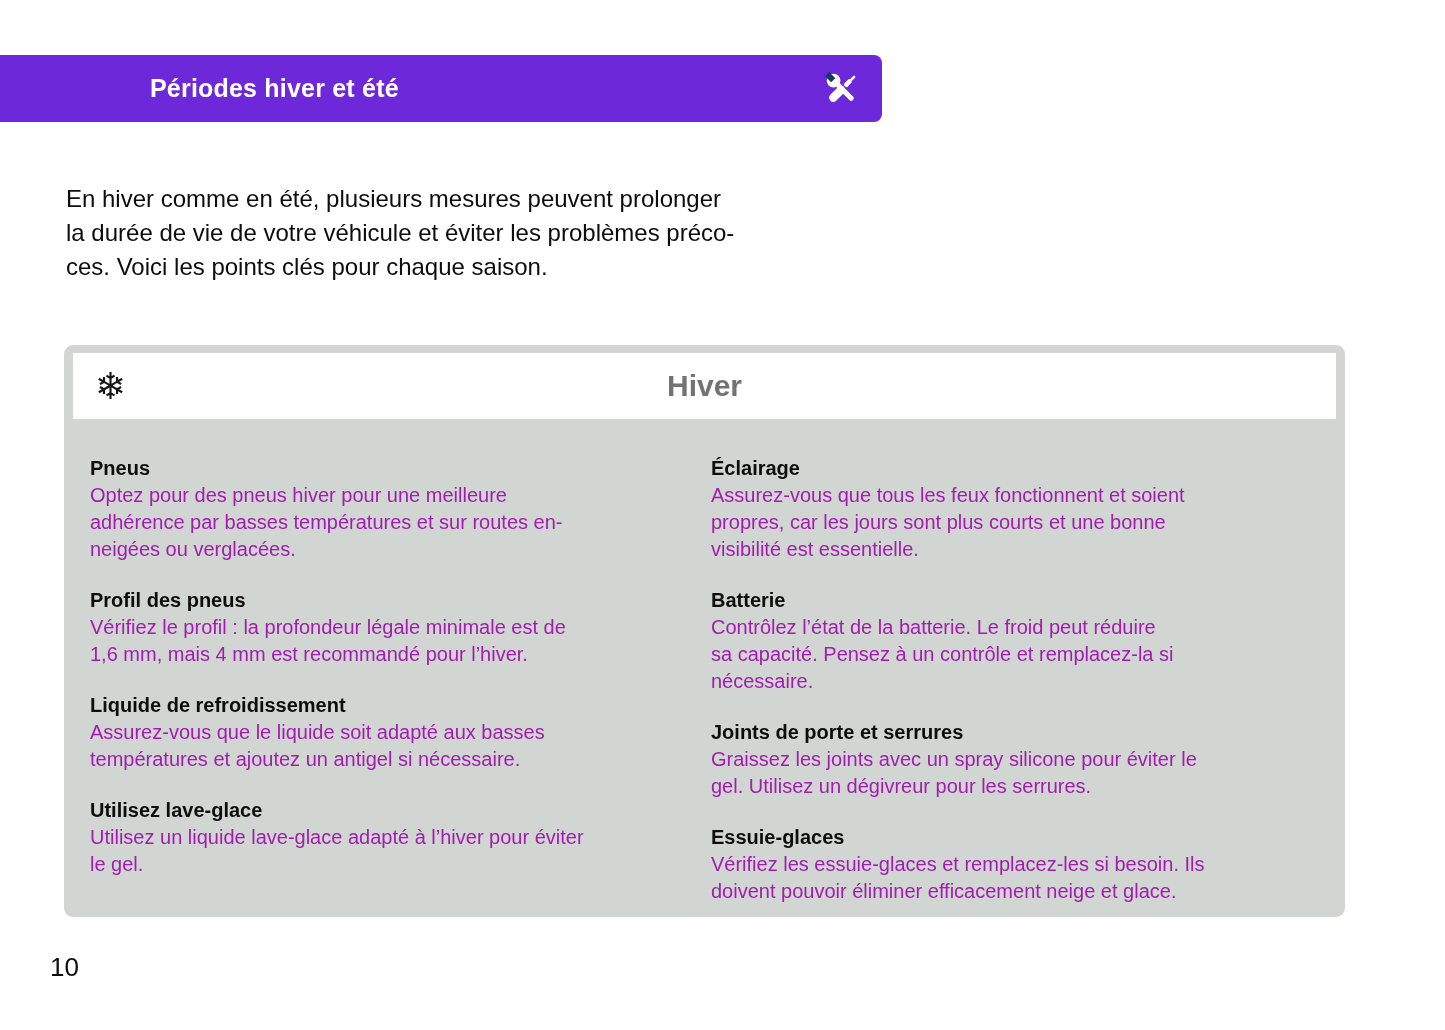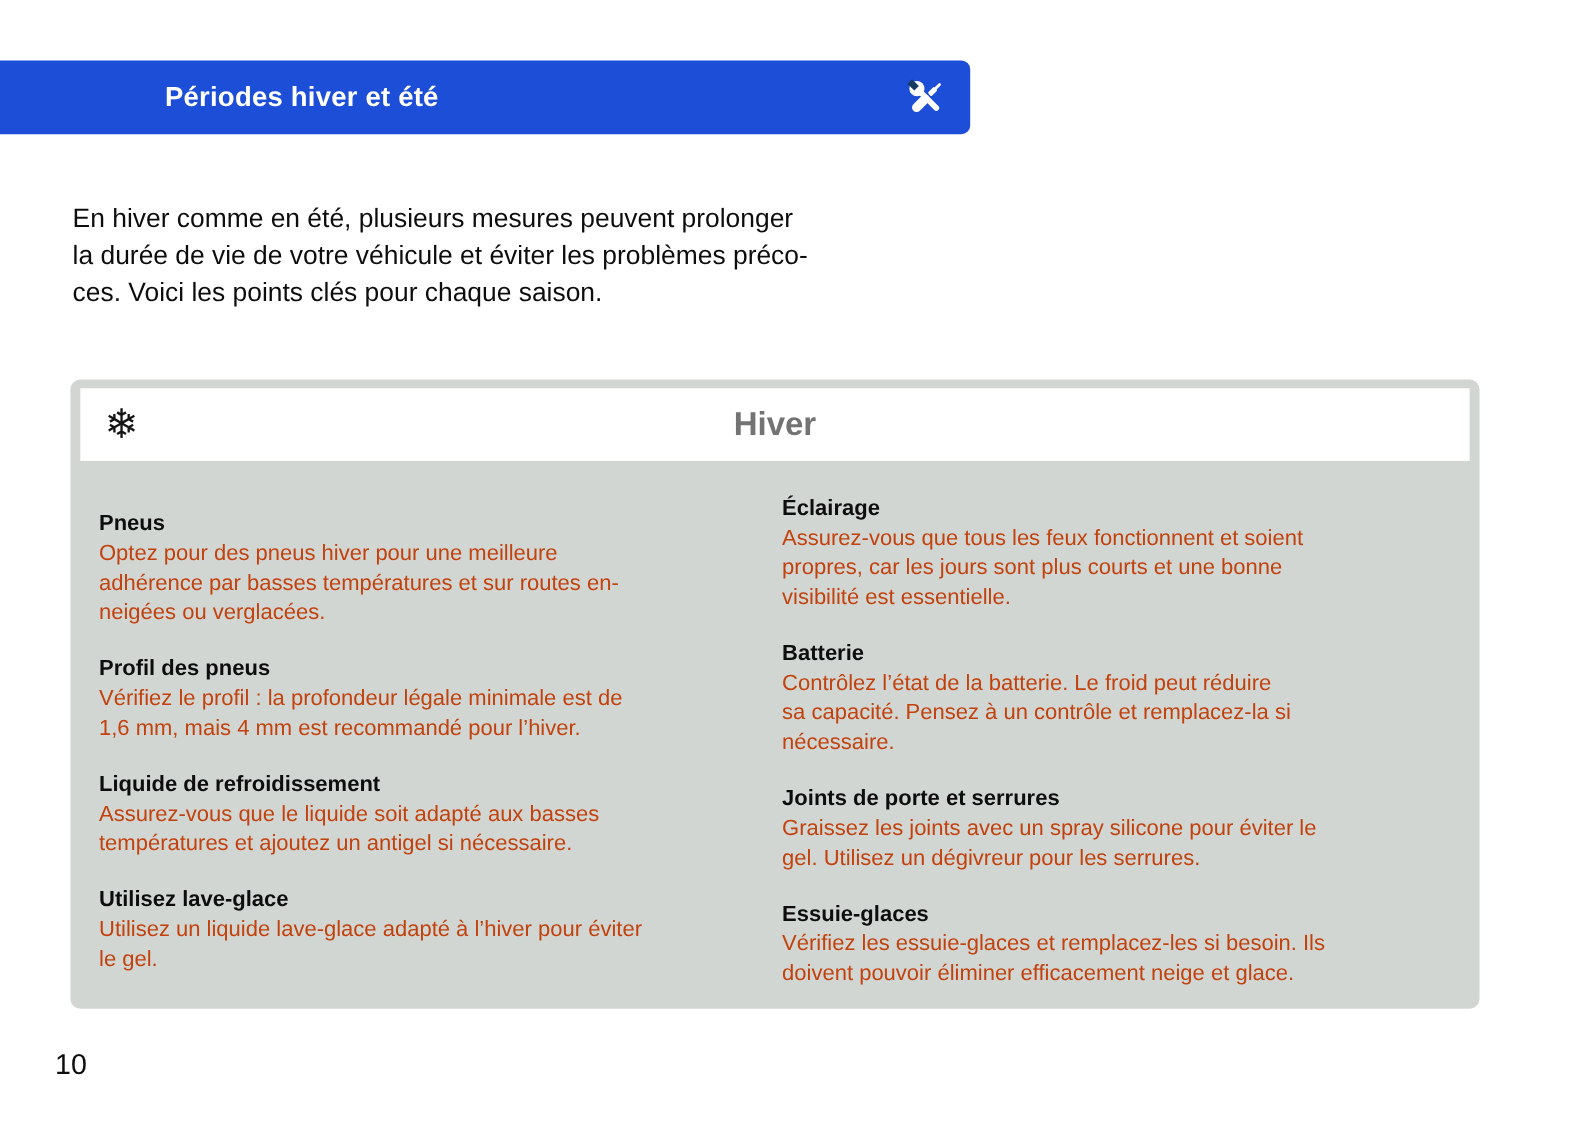--- a/index.html
+++ b/index.html
@@ -10,21 +10,21 @@
     font-family:"Liberation Sans", sans-serif;
     color:#111111;
     overflow:hidden;
   }
 
   
   .header-bar {
     position:absolute;
     left:0; top:55px;
     width:882px; height:67px;
-    background:#1d4ed8;
+    background:#6d28d9;
     border-radius:0 8px 8px 0;
     display:flex;
     align-items:center;
   }
   .header-title {
     margin-left:150px;
     color:#ffffff;
     font-size:25px;
     font-weight:bold;
     letter-spacing:0.2px;
@@ -76,34 +76,33 @@
     font-size:30px;
     font-weight:bold;
     color:#737373;
   }
   .card-content {
     position:absolute;
     left:0; right:0; top:74px; bottom:0;
     display:flex;
     gap:26px;
     padding:36px 39px 0 26px;
-    align-items:center;
   }
   .col { flex:1; min-width:0; }
   .item { margin-bottom:24px; }
   .item-heading {
     font-size:20px;
     font-weight:bold;
     color:#0d0d0d;
     line-height:27px;
   }
   .item-body {
     font-size:20px;
     line-height:27px;
-    color:#c2410c;
+    color:#a21caf;
     white-space:pre-line;
   }
 
   .page-number {
     position:absolute;
     left:50px; top:952px;
     font-size:26px;
     color:#0d0d0d;
   }
 </style>

